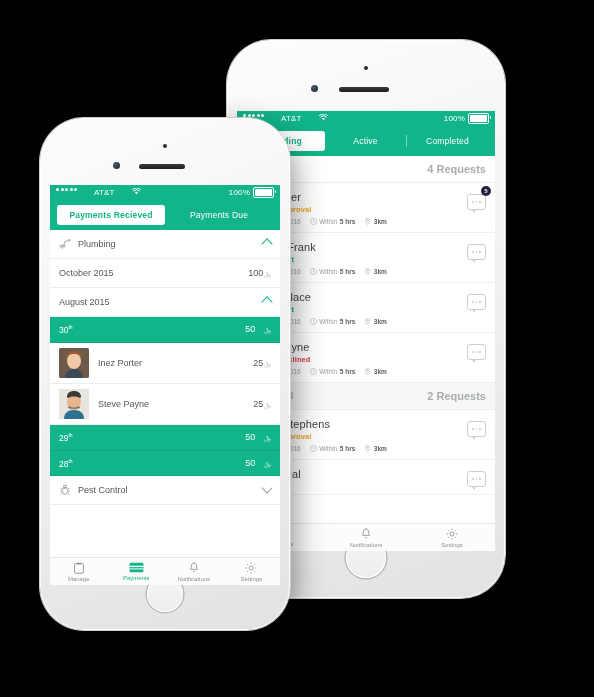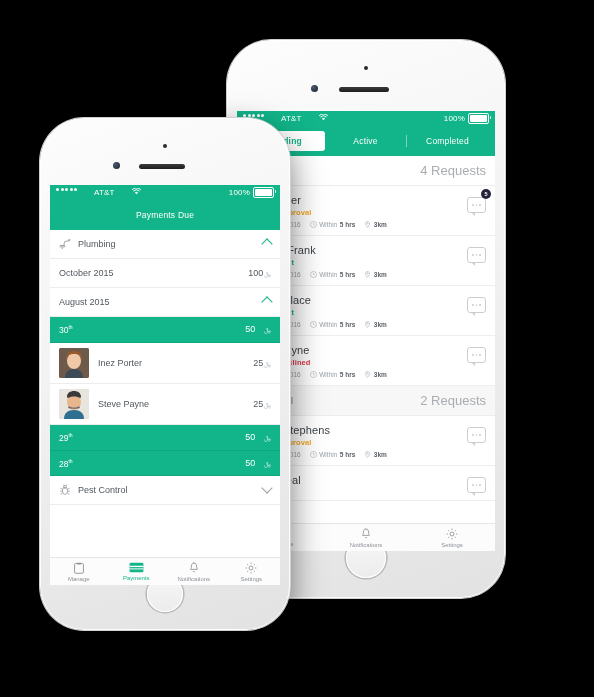--- a/index.html
+++ b/index.html
@@ -36,21 +36,21 @@
 
   .segbar{background:#12b489;padding:5px 7px;display:flex;align-items:center;}
   .seg{flex:1;text-align:center;font-size:8.5px;color:#fff;padding:5px 0;border-radius:3px;
        letter-spacing:.2px;}
   .seg.active{background:#fff;color:#12b489;font-weight:bold;}
   .seg-div{width:1px;height:12px;background:rgba(255,255,255,.45);}
 
   .grouphdr{display:flex;align-items:center;justify-content:space-between;
             padding:7px 9px;font-size:8.5px;color:#6d7378;background:#fff;
             border-bottom:1px solid #ededed;}
-  .grouphdr .cnt{color:#a8adb1;font-size:13px;}
+  .grouphdr .cnt{color:#a8adb1;font-size:11px;font-weight:bold;}
 
   
   .req{display:flex;padding:8px 9px 7px 9px;border-bottom:1px solid #efefef;background:#fff;
        position:relative;}
   .req .body{flex:1;min-width:0;}
   .req .nm{font-size:11px;color:#3d4349;letter-spacing:.1px;margin-bottom:2px;}
   .req .st{font-size:7.5px;font-weight:bold;margin-bottom:4px;letter-spacing:.1px;}
   .meta{display:flex;align-items:center;gap:9px;font-size:6.5px;color:#9aa0a5;}
   .meta span{display:flex;align-items:center;gap:2.5px;white-space:nowrap;}
   .meta b{color:#5c6268;font-weight:bold;}
@@ -418,20 +418,21 @@
         </div>
         <div class="sb-right">
           <span>100%</span>
           <span class="batt">
               <i></i>
             </span>
         </div>
       </div>
 
       <div class="segbar">
+        <div class="seg active">Payments Recieved</div>
         <div class="seg">Payments Due</div>
       </div>
 
       <div style="height:343px;overflow:hidden;">
 
         <div class="accrow">
           <span class="lft">
             <svg width="12" height="12" viewBox="0 0 14 14">
                 <path d="M2 9h4V6.5a3 3 0 0 1 3-3h3" stroke="#9aa0a5" stroke-width="1.1" fill="none"></path>
                 <rect x="1" y="8.6" width="6" height="1.8" rx=".6" stroke="#9aa0a5" fill="none"></rect>

